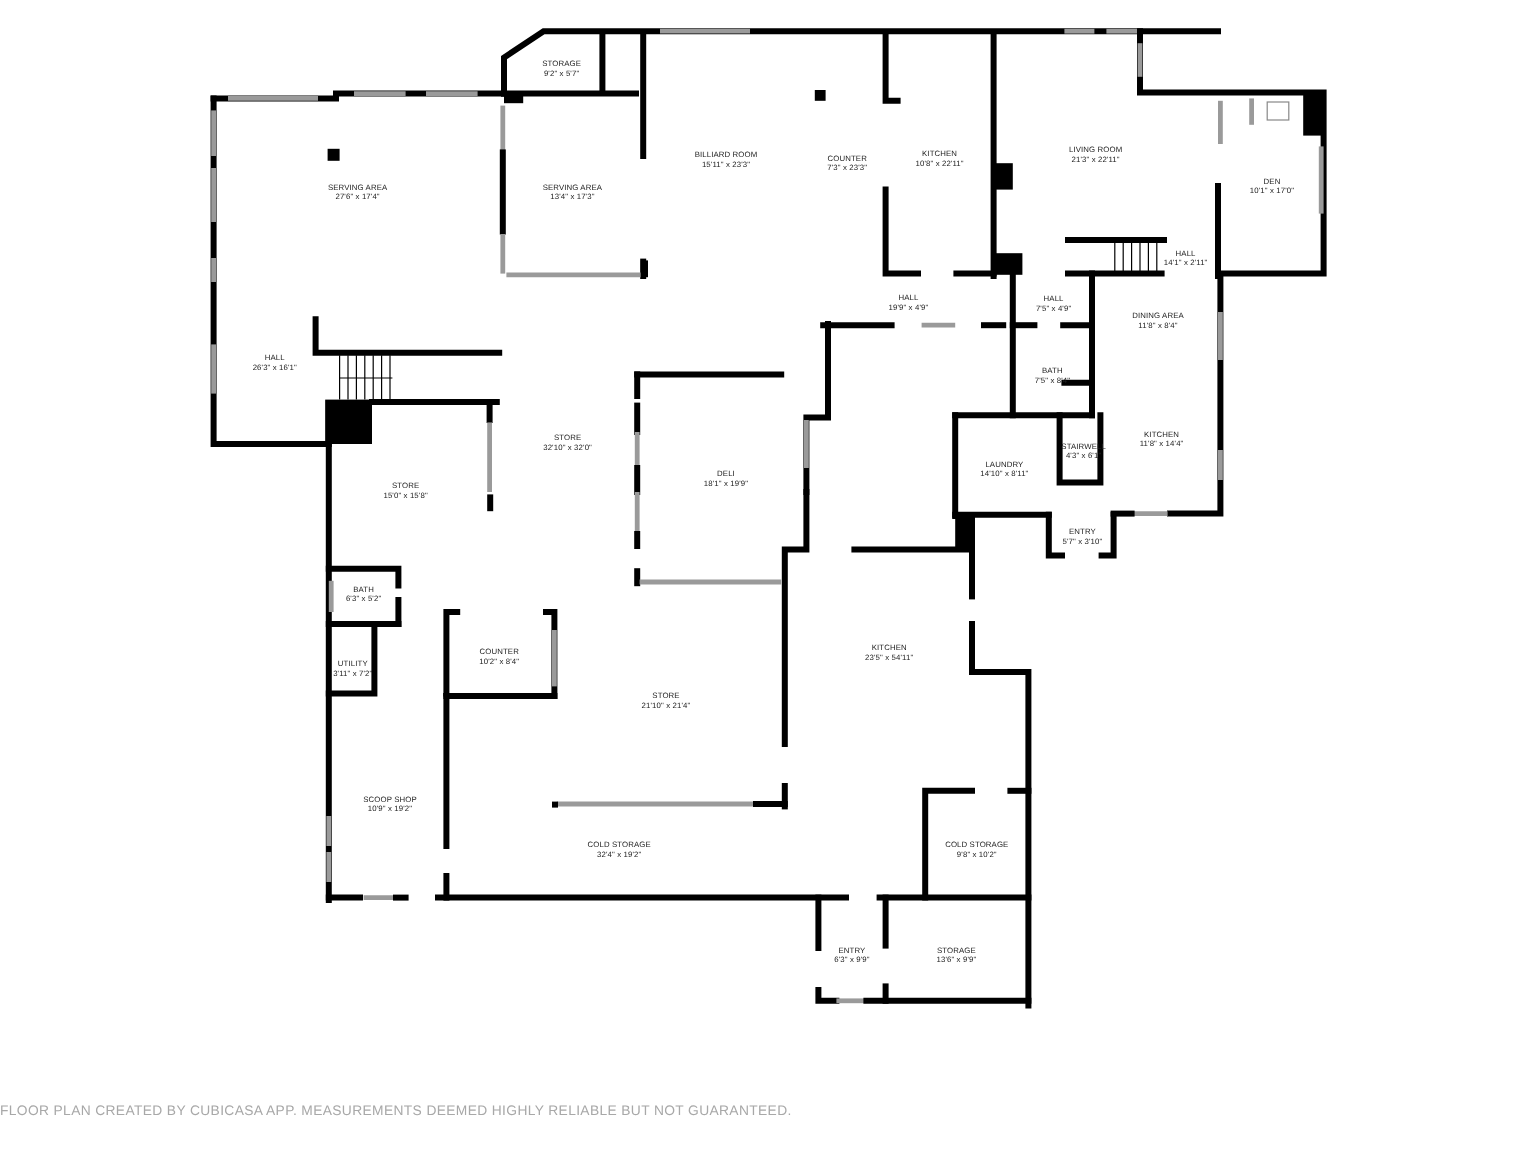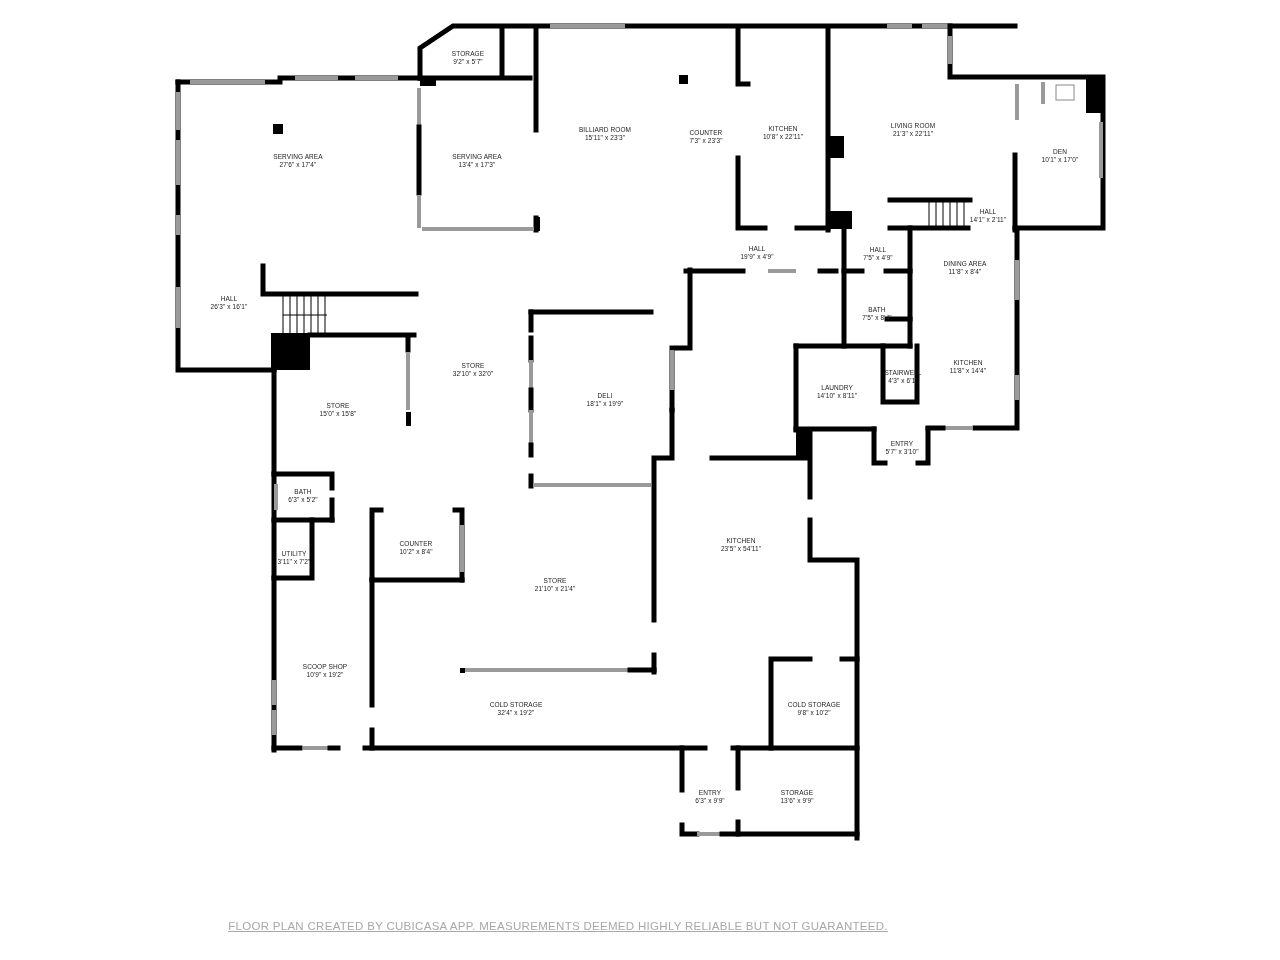--- a/index.html
+++ b/index.html
@@ -5,21 +5,21 @@
   html, body { margin: 0; padding: 0; background: #ffffff; }
   body { width: 1280px; height: 960px; position: relative; overflow: hidden; font-family: "Liberation Sans", sans-serif; }
   #plan { position: absolute; left: 0; top: 0; width: 1280px; height: 960px; }
   .wall { stroke: #000; stroke-width: 5; fill: none; stroke-linecap: square; }
   .thin { stroke: #000; stroke-width: 1; fill: none; }
   .win { stroke: #9a9a9a; stroke-width: 4; fill: none; }
   .blk { fill: #000; }
   .label { position: absolute; transform: translate(-50%, -50%); text-align: center; color: #222; font-size: 6.5px; line-height: 8px; white-space: nowrap; letter-spacing: 0.1px; }
   .label .name { display: block; }
   .label .dim { display: block; }
-  .footer { position: absolute; left: 0; width: 1116px; top: 920px; text-align: center; font-size: 11.5px; color: #a8a8a8; letter-spacing: 0.3px; text-decoration: underline; }
+  .footer { position: absolute; left: 0; width: 1116px; top: 920px; font-size: 11.5px; color: #a8a8a8; letter-spacing: 0.3px; }
 </style>
 </head>
 <body>
 
 <svg id="plan" viewBox="0 0 1280 960" xmlns="http://www.w3.org/2000/svg">
 
   <g>
     <polyline class="wall" points="178,82 178,370 274,370"></polyline>
     <polyline class="wall" points="178,82 280,82 280,78 420,78"></polyline>
     <line class="win" x1="190" y1="82" x2="265" y2="82"></line>

